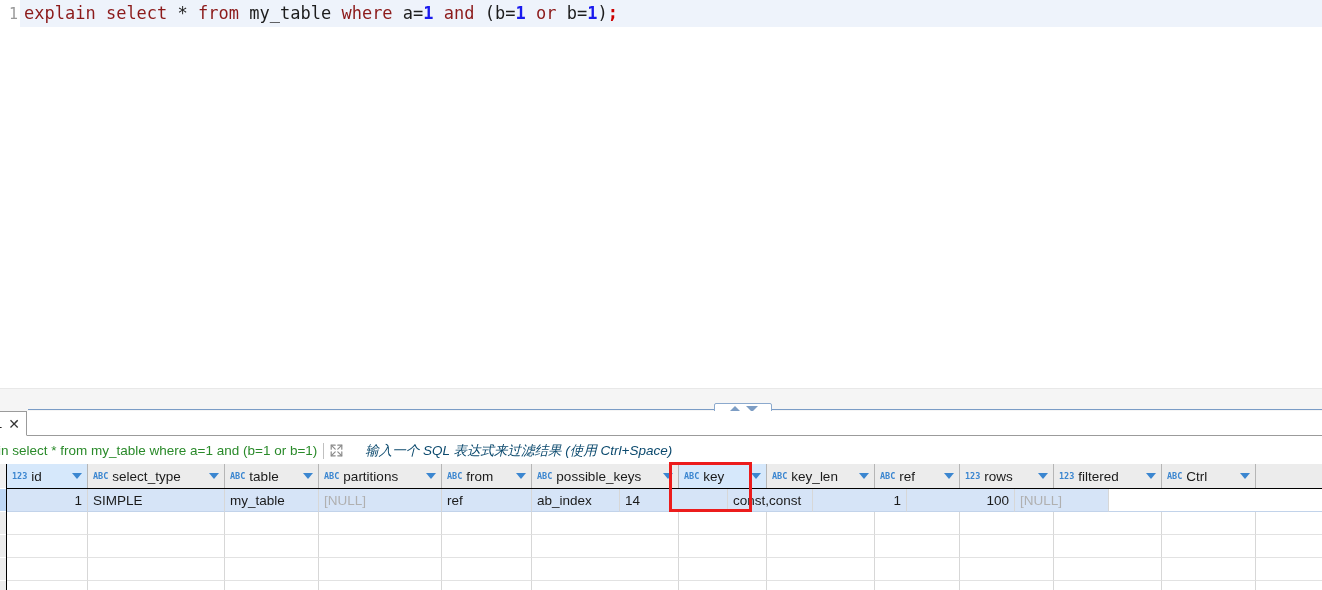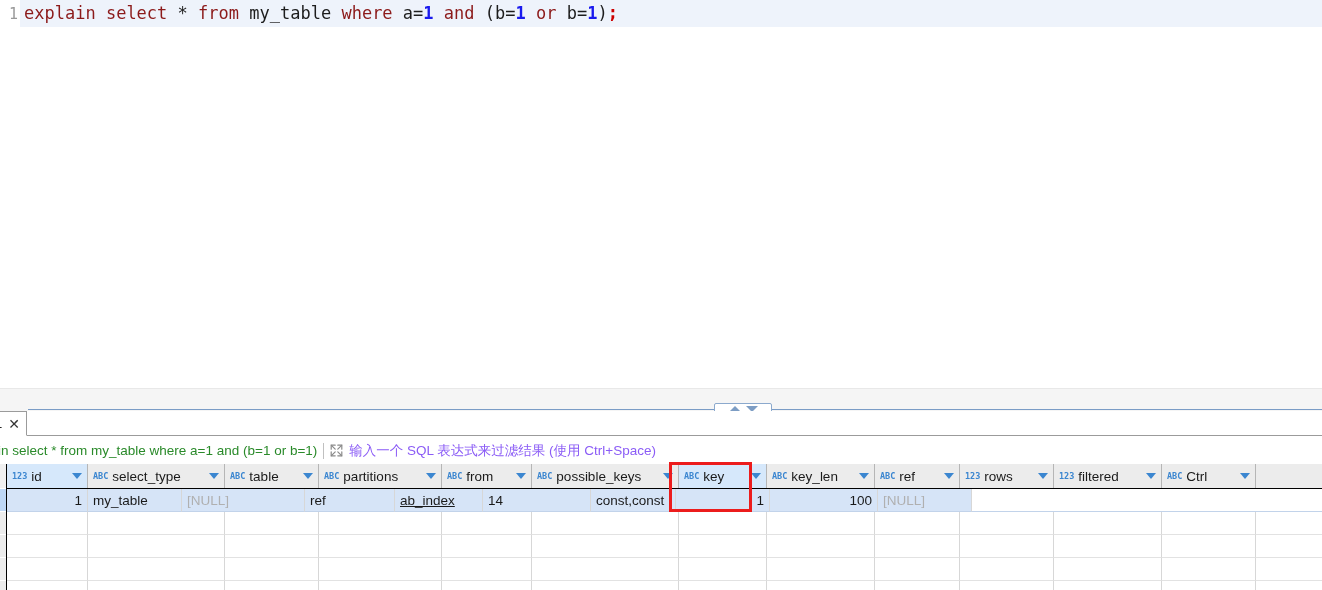--- a/index.html
+++ b/index.html
@@ -165,23 +165,25 @@
     margin: 0 5px 0 6px;
   }
   .expand-icon {
     width: 15px; height: 15px;
     position: relative;
     flex: 0 0 auto;
     margin-right: 5px;
   }
   .expand-icon svg { display: block; }
   .filter-placeholder {
-    color: #8b5cf6;
+    color: #0c4a6e;
     font-size: 13.5px;
+    font-style: italic;
     white-space: nowrap;
+    margin-left: 16px;
   }
 
   
   .grid {
     position: absolute;
     left: 0; top: 464px;
     width: 1322px;
     height: 126px;
     background: #ffffff;
     overflow: hidden;
@@ -412,24 +414,25 @@
         <span class="type-badge">ABC</span>
         <span class="hdr-name">Ctrl</span>
         <span class="hdr-arrow"></span>
       </div>
       <div class="hdr-cell filler"></div>
     </div>
   <div id="grid-body">
       <div class="data-row selected" style="top: 25px;">
         <div style="width: 7px; flex: 0 0 auto; height: 23px; background: transparent;"></div>
         <div class="data-cell num" style="width: 81px; flex: 0 0 auto;">1</div>
+        <div class="data-cell" style="width: 137px; flex: 0 0 auto;">SIMPLE</div>
         <div class="data-cell" style="width: 94px; flex: 0 0 auto;">my_table</div>
         <div class="data-cell null" style="width: 123px; flex: 0 0 auto;">[NULL]</div>
         <div class="data-cell" style="width: 90px; flex: 0 0 auto;">ref</div>
-        <div class="data-cell" style="width: 88px; flex: 0 0 auto; text-decoration: underline;">ab_index</div>
+        <div class="data-cell" style="width: 88px; flex: 0 0 auto;">ab_index</div>
         <div class="data-cell" style="width: 108px; flex: 0 0 auto;">14</div>
         <div class="data-cell" style="width: 85px; flex: 0 0 auto;">const,const</div>
         <div class="data-cell num" style="width: 94px; flex: 0 0 auto;">1</div>
         <div class="data-cell num" style="width: 108px; flex: 0 0 auto;">100</div>
         <div class="data-cell null" style="width: 94px; flex: 0 0 auto;">[NULL]</div>
         <div class="data-cell filler"></div>
       </div>
       <div class="data-row empty" style="top: 48px;">
         <div style="width: 7px; flex: 0 0 auto; height: 23px; background: transparent;"></div>
         <div class="data-cell num" style="width: 81px; flex: 0 0 auto;"></div>

